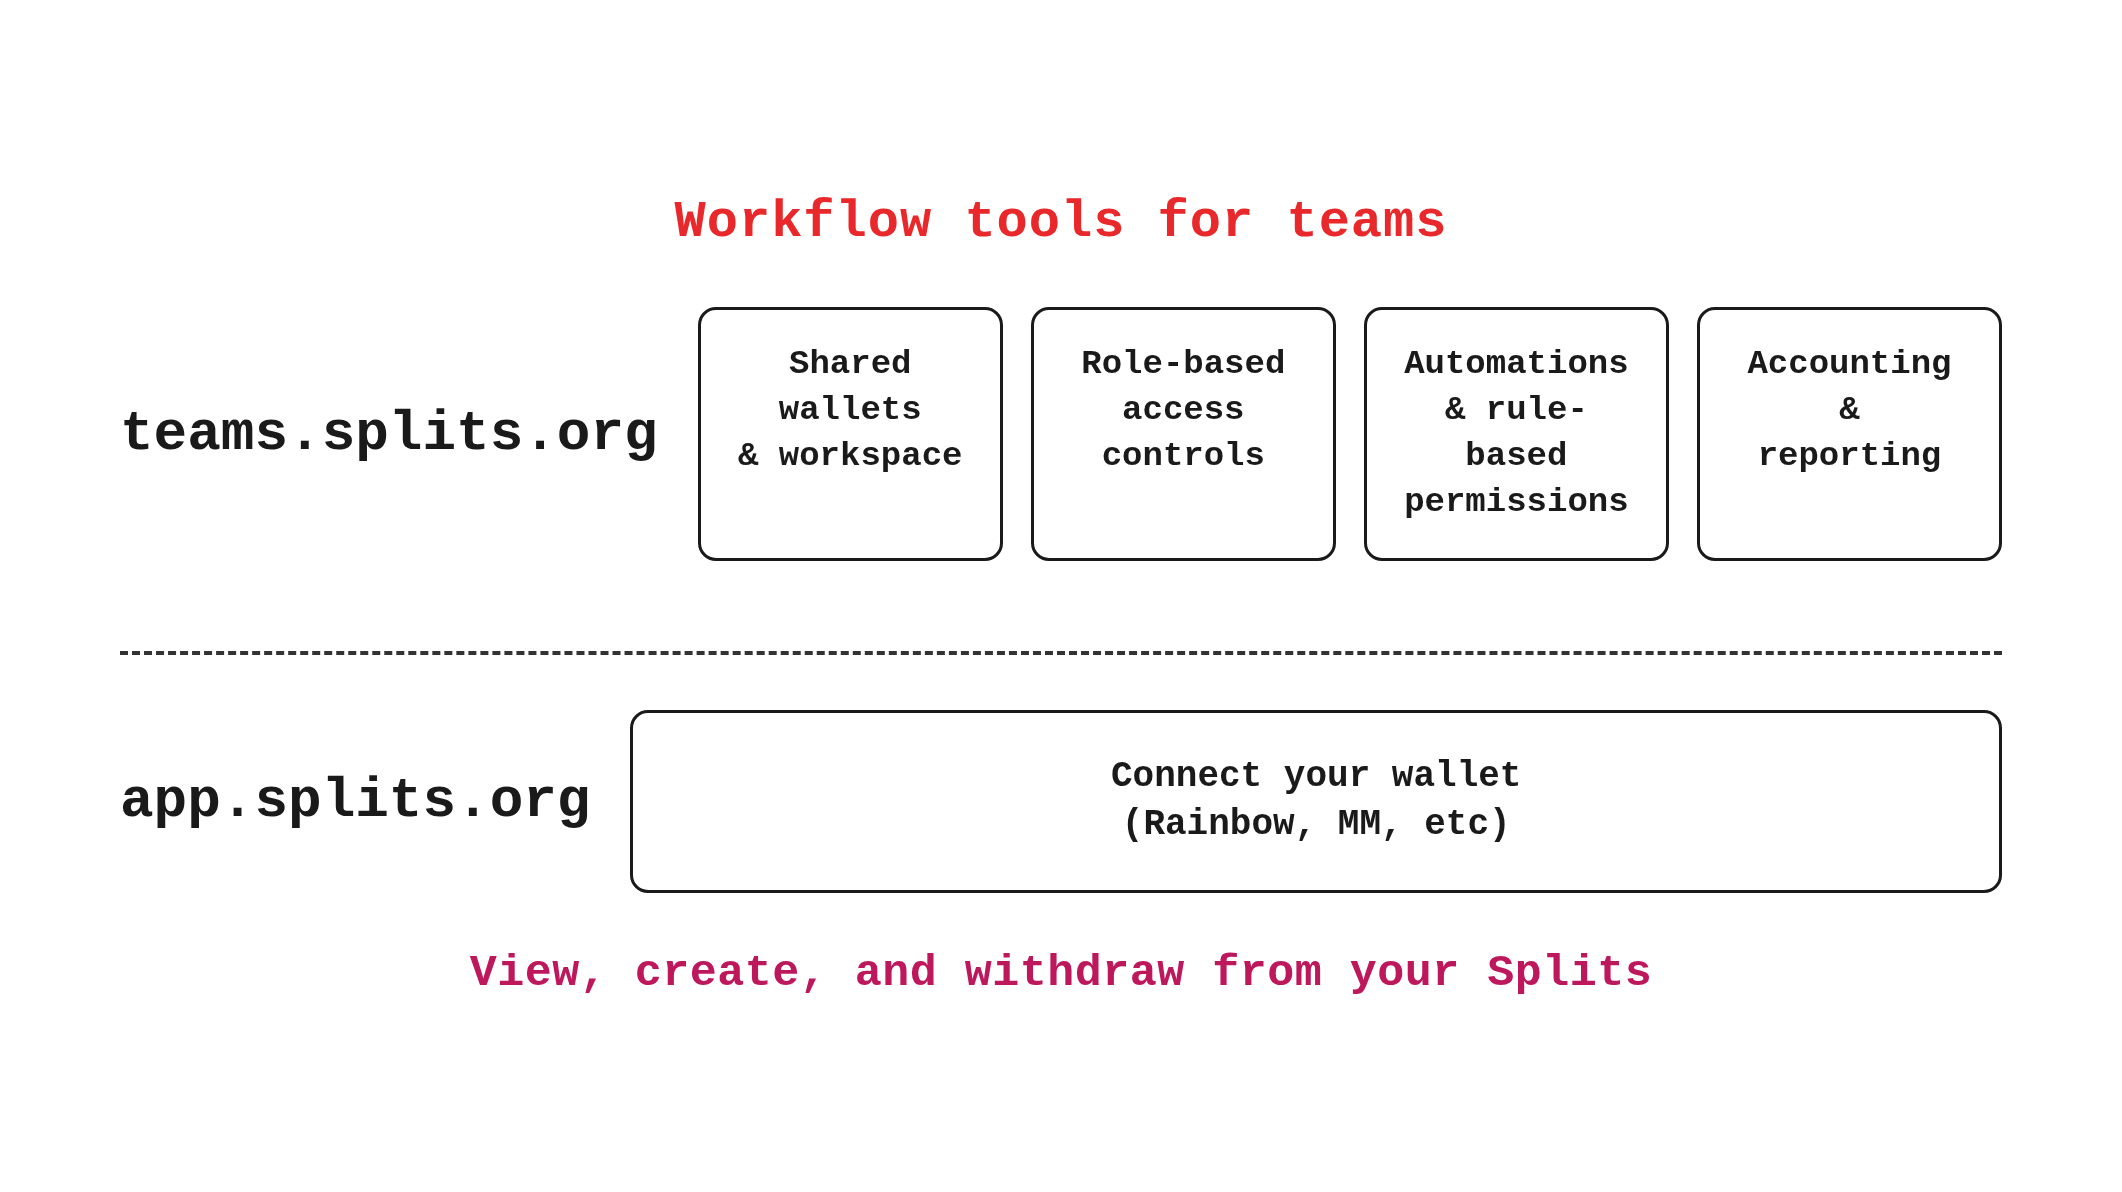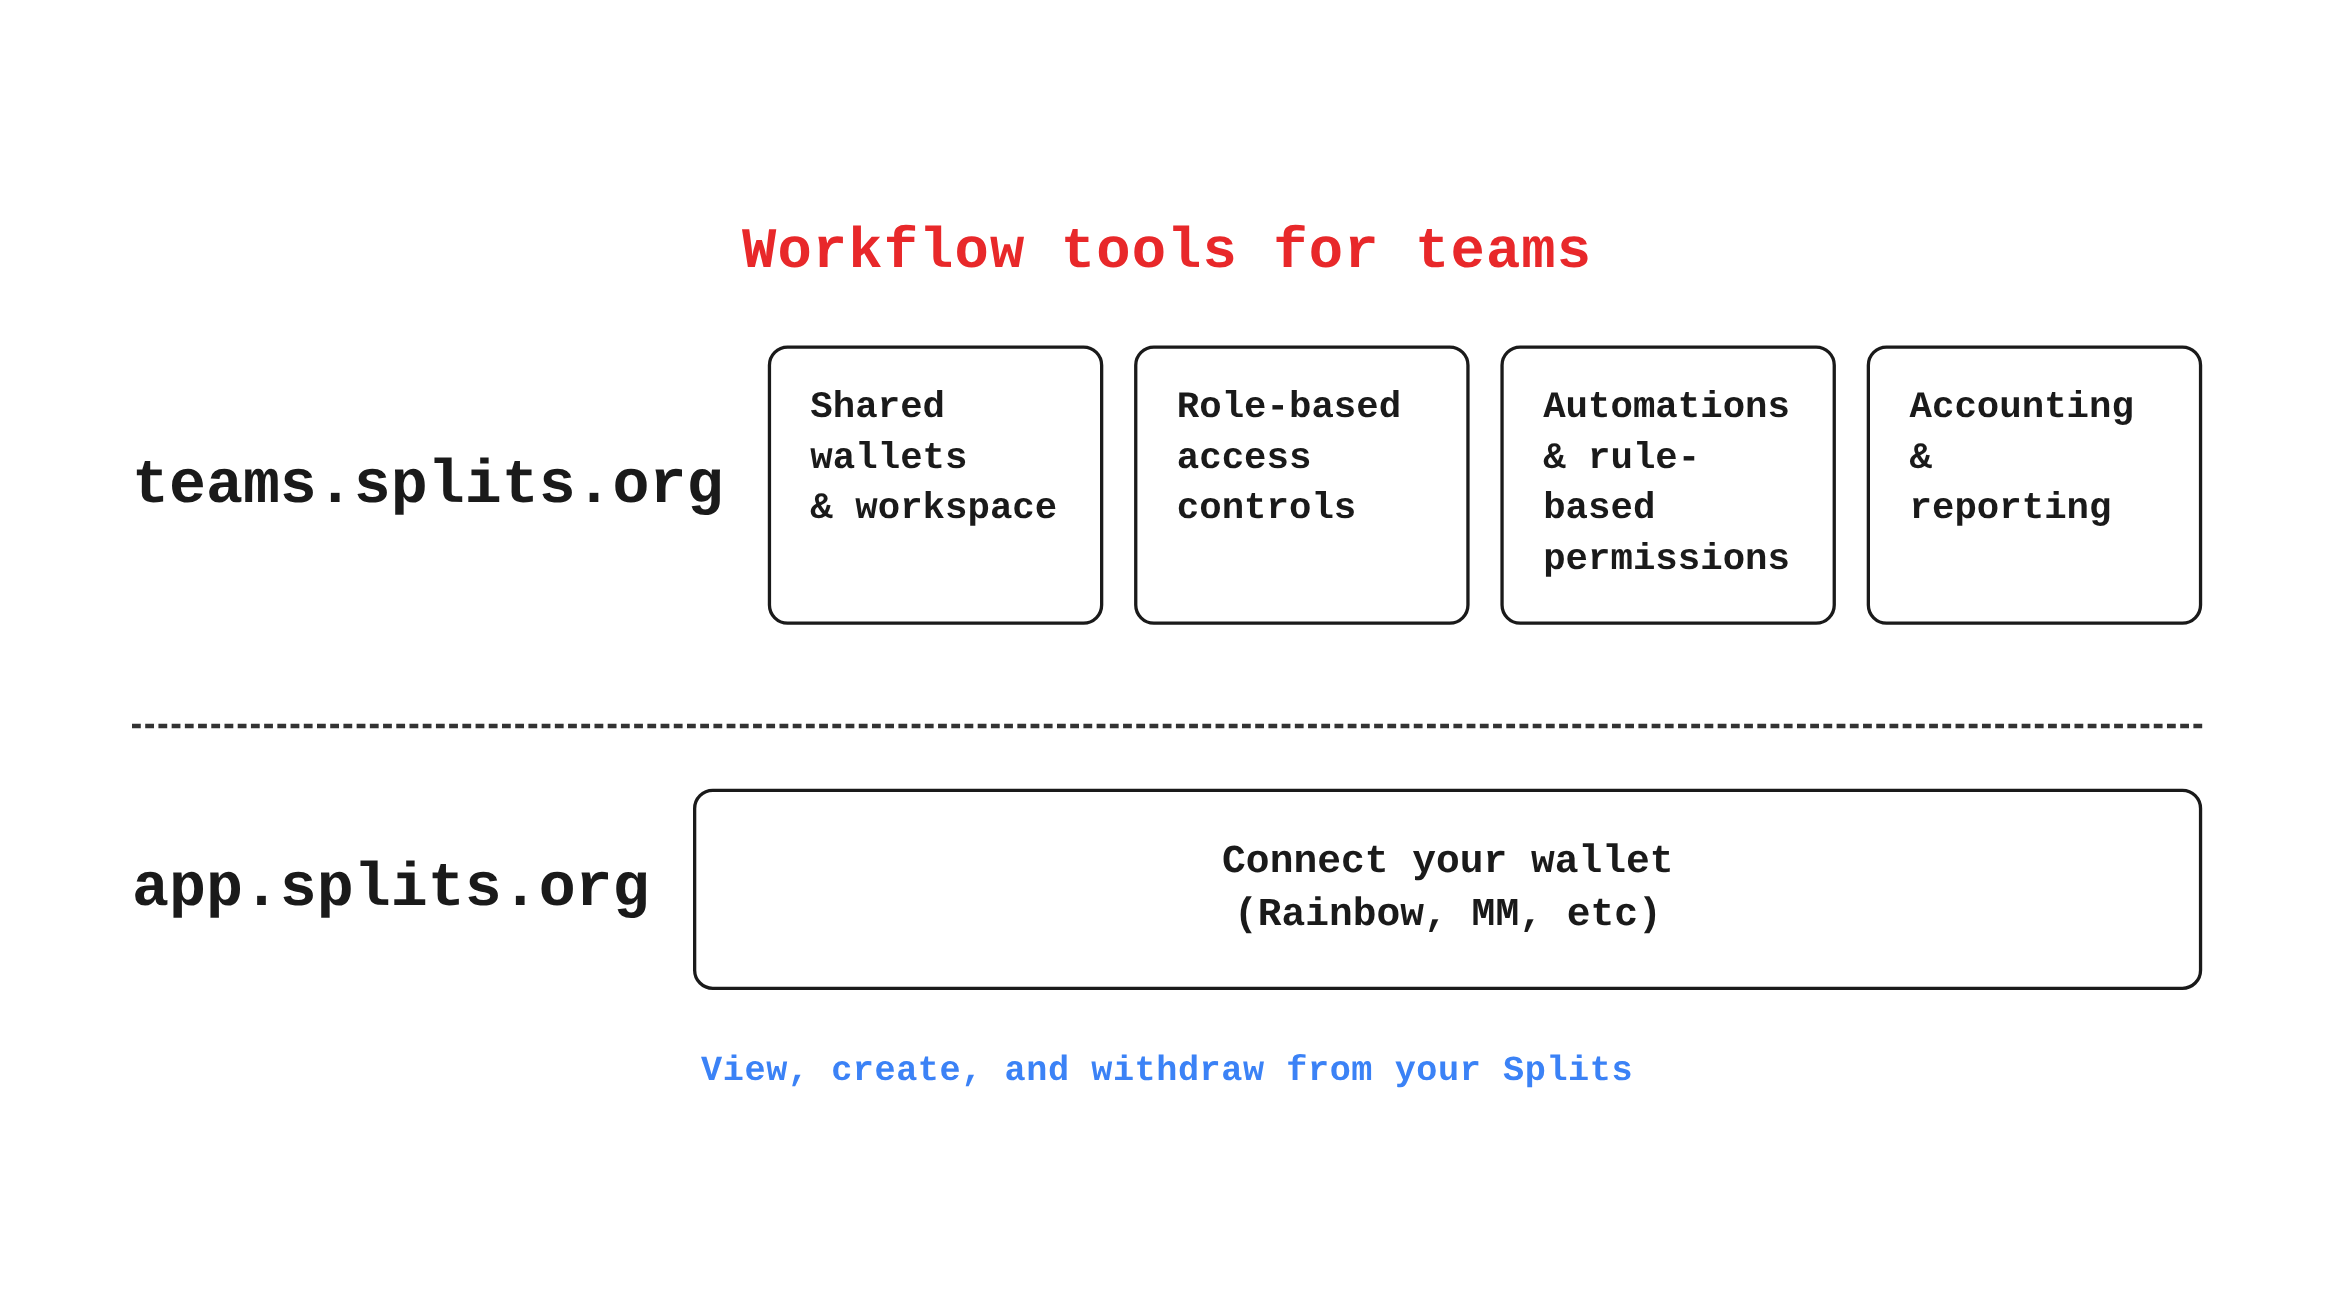--- a/index.html
+++ b/index.html
@@ -68,20 +68,21 @@
       display: flex;
       flex-direction: row;
       gap: 28px;
       flex: 1;
     }
 
     .feature-box {
       border: 3px solid #1a1a1a;
       border-radius: 18px;
       padding: 32px 36px;
+      text-align: center;
       font-family: 'Courier New', monospace;
       font-size: 34px;
       font-weight: bold;
       color: #1a1a1a;
       line-height: 1.35;
       background: #ffffff;
       min-width: 200px;
       flex: 1;
     }
 
@@ -126,23 +127,23 @@
       font-size: 36px;
       font-weight: bold;
       color: #1a1a1a;
       line-height: 1.35;
       background: #ffffff;
       flex: 1;
     }
 
     .bottom-tagline {
       font-family: 'Courier New', monospace;
-      font-size: 32px;
-      font-weight: bold;
-      color: #3b82f6;
+      font-size: 45px;
+      font-weight: bold;
+      color: #be185d;
       text-align: center;
       letter-spacing: 0.5px;
     }
   </style>
 </head>
 <body>
 
 <div class="main-container">
 
   <div class="top-section">

